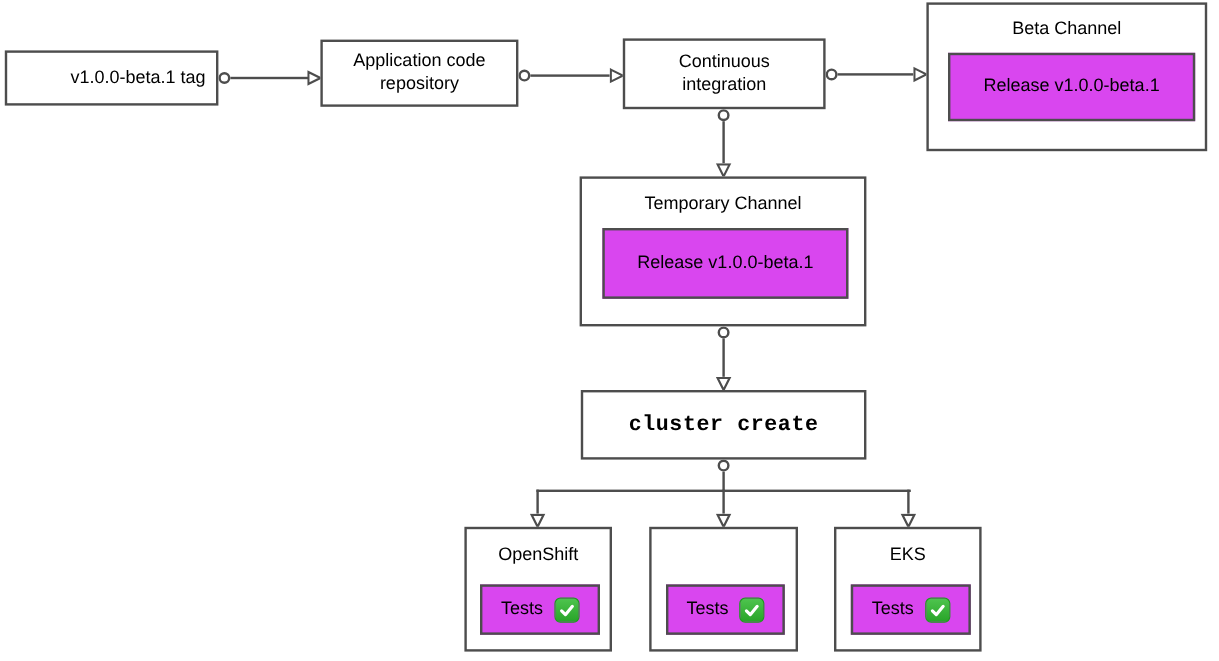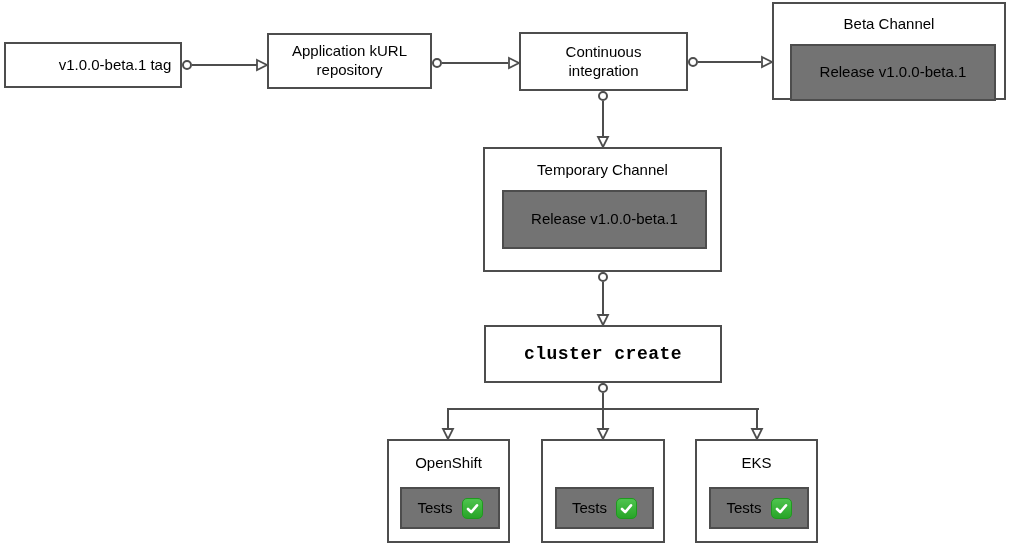--- a/index.html
+++ b/index.html
@@ -27,21 +27,21 @@
     justify-content: center;
   }
   .container-box .title {
     position: absolute;
     left: 0; right: 0;
     text-align: center;
     font-size: 15px;
   }
   .inner-box {
     position: absolute;
-    background: #737373;
+    background: #d946ef;
     border: 2px solid #4d4d4d;
     display: flex;
     align-items: center;
     justify-content: center;
     font-size: 15px;
     text-align: center;
   }
   .mono {
     font-family: "Liberation Mono", "DejaVu Sans Mono", monospace;
     font-weight: bold;
@@ -133,28 +133,28 @@
     <svg class="ah" style="left:750px; top:428px;" width="14" height="12">
         <polygon points="2,1 12,1 7,11" fill="#ffffff" stroke="#4d4d4d" stroke-width="1.8"></polygon>
       </svg>
   </div>
 
   <div class="box leaf" style="left:4px; top:42px; width:178px; height:46px;padding-left:44px;">
     <span>v1.0.0-beta.1 tag</span>
   </div>
 
   <div class="box leaf" style="left:267px; top:33px; width:165px; height:56px;">
-    <span style="max-width:130px;">Application kURL repository</span>
+    <span style="max-width:130px;">Application code repository</span>
   </div>
 
   <div class="box leaf" style="left:519px; top:32px; width:169px; height:59px;">
     <span style="max-width:110px;">Continuous integration</span>
   </div>
 
-  <div class="box container-box" style="left:772px; top:2px; width:234px; height:98px;padding-left:16px;">
+  <div class="box container-box" style="left:772px; top:2px; width:234px; height:124px;padding-left:16px;">
     <div class="title" style="top:11px;">Beta Channel</div>
     <div class="inner-box" style="left:16px; top:40px; width:206px; height:57px;">
       <span>Release v1.0.0-beta.1</span>
     </div>
   </div>
 
   <div class="box container-box" style="left:483px; top:147px; width:239px; height:125px;">
     <div class="title" style="top:12px;">Temporary Channel</div>
     <div class="inner-box" style="left:17px; top:41px; width:205px; height:59px;">
       <span>Release v1.0.0-beta.1</span>

